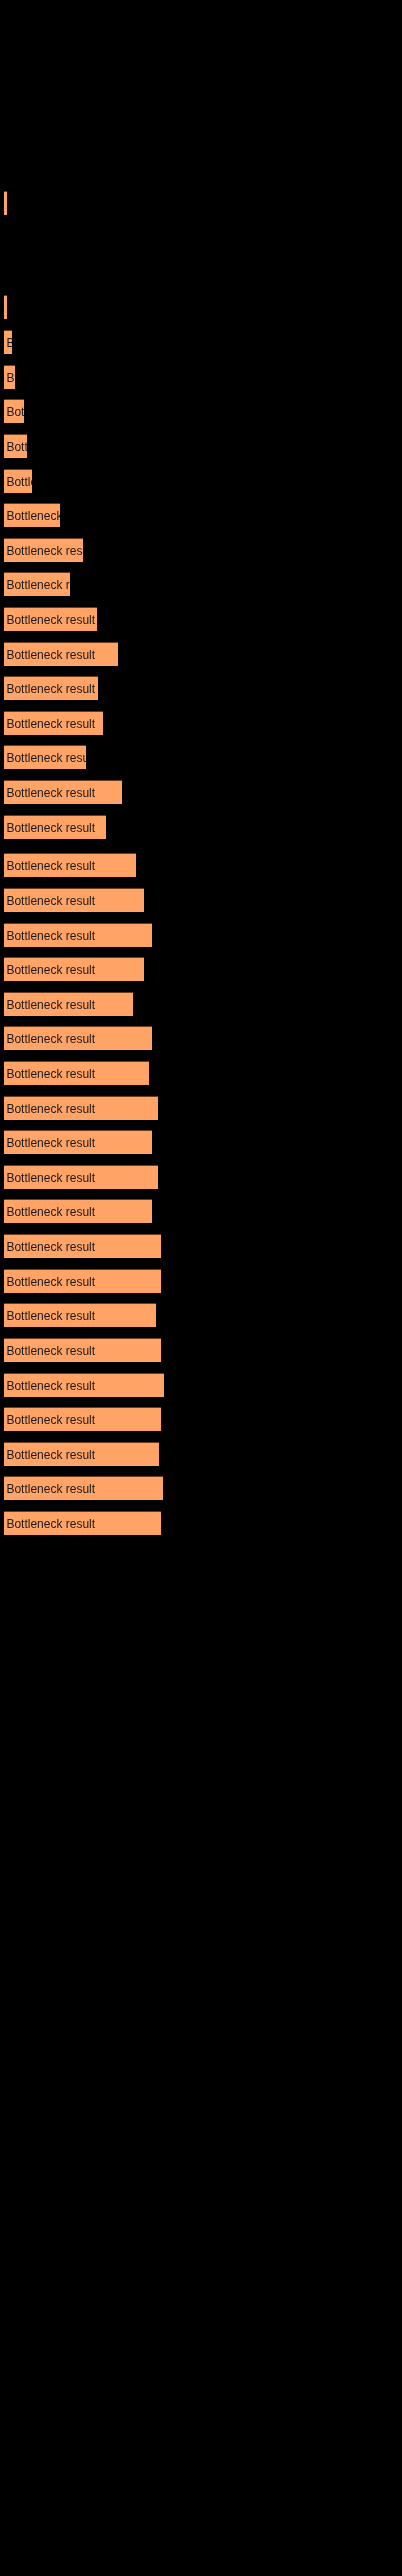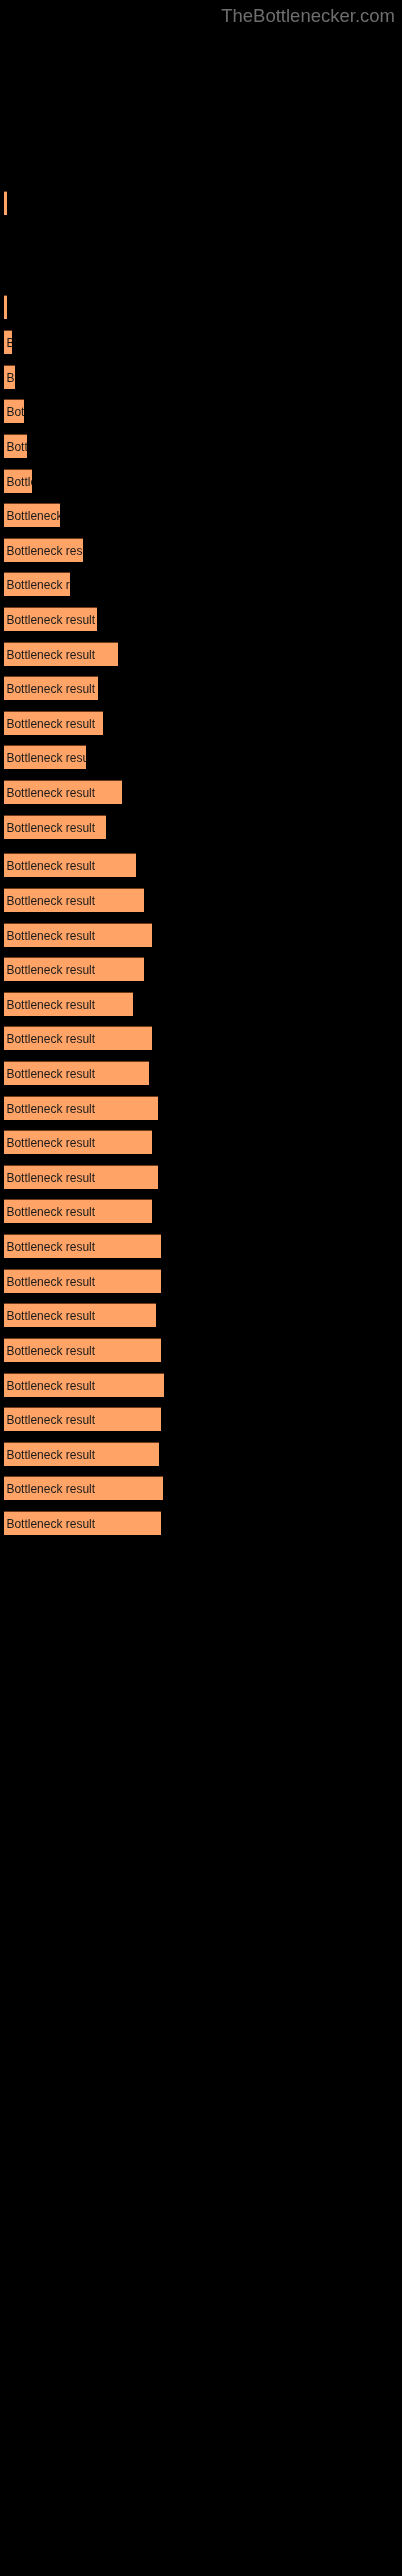--- a/index.html
+++ b/index.html
@@ -67,21 +67,20 @@
     line-height: 13px;
     white-space: nowrap;
     pointer-events: none;
   }
 </style>
 </head>
 <body>
 
 <div id="page">
 
-  <div id="watermark">TheBottlenecker.com</div>
 
   <div id="plot">
       <div class="bar-row" style="top: 191px; left: 4px;">
         <div class="bar" style="width: 3.2px; background: rgb(255, 163, 102); border-top-color: rgb(107, 58, 22);">
           <span class="bar-label" style="color: rgb(26, 26, 26);">Bottleneck result</span>
         </div>
       </div>
       <div class="bar-row" style="top: 295px; left: 4px;">
         <div class="bar" style="width: 3.2px; background: rgb(255, 163, 102); border-top-color: rgb(107, 58, 22);">
           <span class="bar-label" style="color: rgb(26, 26, 26);">Bottleneck result</span>

